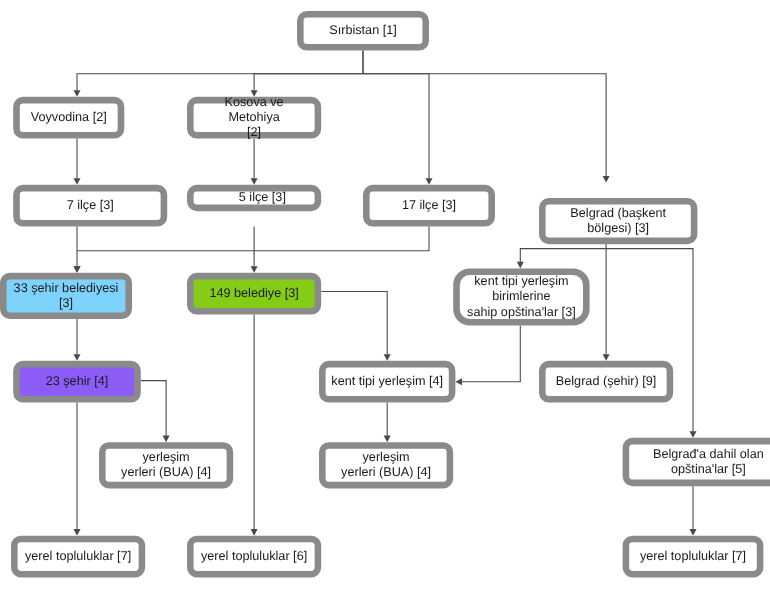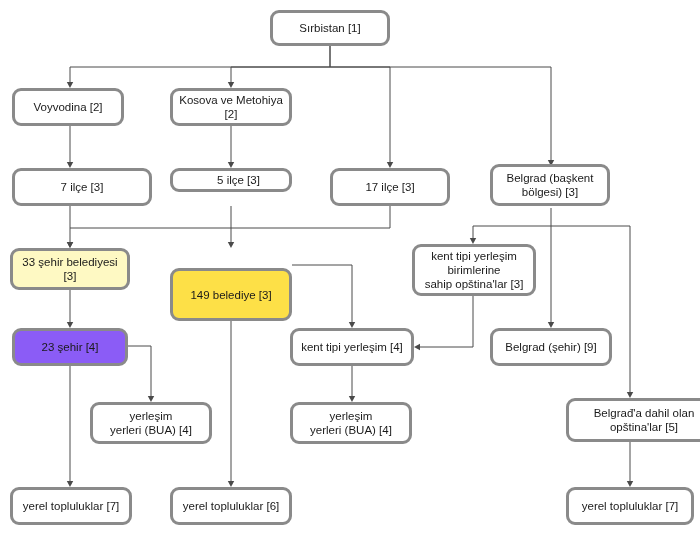--- a/index.html
+++ b/index.html
@@ -18,21 +18,21 @@
   #edge-layer {
     position: absolute;
     left: 0;
     top: 0;
     width: 700px;
     height: 540px;
   }
   .node {
     position: absolute;
     box-sizing: border-box;
-    border: 3px solid #f9a8d4;
+    border: 6px solid #f9a8d4;
     border-radius: 9px;
     background: #ffffff;
     color: #1a1a1a;
     font-size: 11.5px;
     line-height: 14px;
     display: flex;
     align-items: center;
     justify-content: center;
     text-align: center;
     padding: 2px 5px;
@@ -80,32 +80,32 @@
       <path d="M551,226 L551,326" fill="none" stroke="#4a4a4a" stroke-width="1"></path>
       <polygon points="551,328 547.8,322 554.2,322" fill="#4a4a4a"></polygon>
       <path d="M551,226 L630,226 L630,396" fill="none" stroke="#4a4a4a" stroke-width="1"></path>
       <polygon points="630,398 626.8,392 633.2,392" fill="#4a4a4a"></polygon>
       <path d="M473,296 L473,347 L416,347" fill="none" stroke="#4a4a4a" stroke-width="1"></path>
       <polygon points="414,347 420,343.8 420,350.2" fill="#4a4a4a"></polygon>
       <path d="M630,442 L630,485" fill="none" stroke="#4a4a4a" stroke-width="1"></path>
       <polygon points="630,487 626.8,481 633.2,481" fill="#4a4a4a"></polygon>
     </svg>
 <div class="node" style="left: 270px; top: 10px; width: 120px; height: 36px; border-color: rgb(138, 138, 138); background: rgb(255, 255, 255); color: rgb(26, 26, 26);">Sırbistan [1]</div>
-    <div class="node" style="left: 12px; top: 88px; width: 112px; height: 38px; border-color: rgb(138, 138, 138); background: rgb(255, 255, 255); color: rgb(26, 26, 26);">Voyvodina [2]</div>
+    <div class="node" style="left: 12px; top: 88px; width: 101px; height: 38px; border-color: rgb(138, 138, 138); background: rgb(255, 255, 255); color: rgb(26, 26, 26);">Voyvodina [2]</div>
     <div class="node" style="left: 170px; top: 88px; width: 122px; height: 38px; border-color: rgb(138, 138, 138); background: rgb(255, 255, 255); color: rgb(26, 26, 26);">Kosova ve Metohiya
 [2]</div>
     <div class="node" style="left: 12px; top: 168px; width: 140px; height: 38px; border-color: rgb(138, 138, 138); background: rgb(255, 255, 255); color: rgb(26, 26, 26);">7 ilçe [3]</div>
     <div class="node" style="left: 170px; top: 168px; width: 122px; height: 24px; border-color: rgb(138, 138, 138); background: rgb(255, 255, 255); color: rgb(26, 26, 26); padding-left: 20px;">5 ilçe [3]</div>
     <div class="node" style="left: 330px; top: 168px; width: 120px; height: 38px; border-color: rgb(138, 138, 138); background: rgb(255, 255, 255); color: rgb(26, 26, 26);">17 ilçe [3]</div>
-    <div class="node" style="left: 490px; top: 164px; width: 120px; height: 42px; border-color: rgb(138, 138, 138); background: rgb(255, 255, 255); color: rgb(26, 26, 26);">Belgrad (başkent
+    <div class="node" style="left: 490px; top: 180px; width: 144px; height: 42px; border-color: rgb(138, 138, 138); background: rgb(255, 255, 255); color: rgb(26, 26, 26);">Belgrad (başkent
 bölgesi) [3]</div>
-    <div class="node" style="left: 10px; top: 248px; width: 120px; height: 42px; border-color: rgb(138, 138, 138); background: #fef9c3; color: rgb(26, 26, 26);">33 şehir belediyesi
+    <div class="node" style="left: 0; top: 248px; width: 120px; height: 42px; border-color: rgb(138, 138, 138); background: #7dd3fc; color: rgb(26, 26, 26);">33 şehir belediyesi
 [3]</div>
-    <div class="node" style="left: 170px; top: 248px; width: 122px; height: 53px; border-color: rgb(138, 138, 138); background: #fde047; color: rgb(26, 26, 26); margin-top: 20px;">149 belediye [3]</div>
-    <div class="node" style="left: 412px; top: 244px; width: 124px; height: 52px; border-color: rgb(138, 138, 138); background: rgb(255, 255, 255); color: rgb(26, 26, 26);">kent tipi yerleşim
+    <div class="node" style="left: 170px; top: 248px; width: 122px; height: 38px; border-color: rgb(138, 138, 138); background: #84cc16; color: rgb(26, 26, 26);">149 belediye [3]</div>
+    <div class="node" style="left: 412px; top: 244px; width: 124px; height: 52px; border-color: rgb(138, 138, 138); background: rgb(255, 255, 255); color: rgb(26, 26, 26); border-radius: 15px;">kent tipi yerleşim
 birimlerine
 sahip opština'lar [3]</div>
     <div class="node" style="left: 12px; top: 328px; width: 116px; height: 38px; border-color: rgb(138, 138, 138); background: #8b5cf6; color: rgb(26, 26, 26);">23 şehir [4]</div>
     <div class="node" style="left: 290px; top: 328px; width: 124px; height: 38px; border-color: rgb(138, 138, 138); background: rgb(255, 255, 255); color: rgb(26, 26, 26); text-align: right;">kent tipi yerleşim [4]</div>
     <div class="node" style="left: 490px; top: 328px; width: 122px; height: 38px; border-color: rgb(138, 138, 138); background: rgb(255, 255, 255); color: rgb(26, 26, 26);">Belgrad (şehir) [9]</div>
     <div class="node" style="left: 90px; top: 402px; width: 122px; height: 42px; border-color: rgb(138, 138, 138); background: rgb(255, 255, 255); color: rgb(26, 26, 26);">yerleşim
 yerleri (BUA) [4]</div>
     <div class="node" style="left: 290px; top: 402px; width: 122px; height: 42px; border-color: rgb(138, 138, 138); background: rgb(255, 255, 255); color: rgb(26, 26, 26);">yerleşim
 yerleri (BUA) [4]</div>
     <div class="node" style="left: 566px; top: 398px; width: 156px; height: 44px; border-color: rgb(138, 138, 138); background: rgb(255, 255, 255); color: rgb(26, 26, 26);">Belgrađ'a dahil olan

